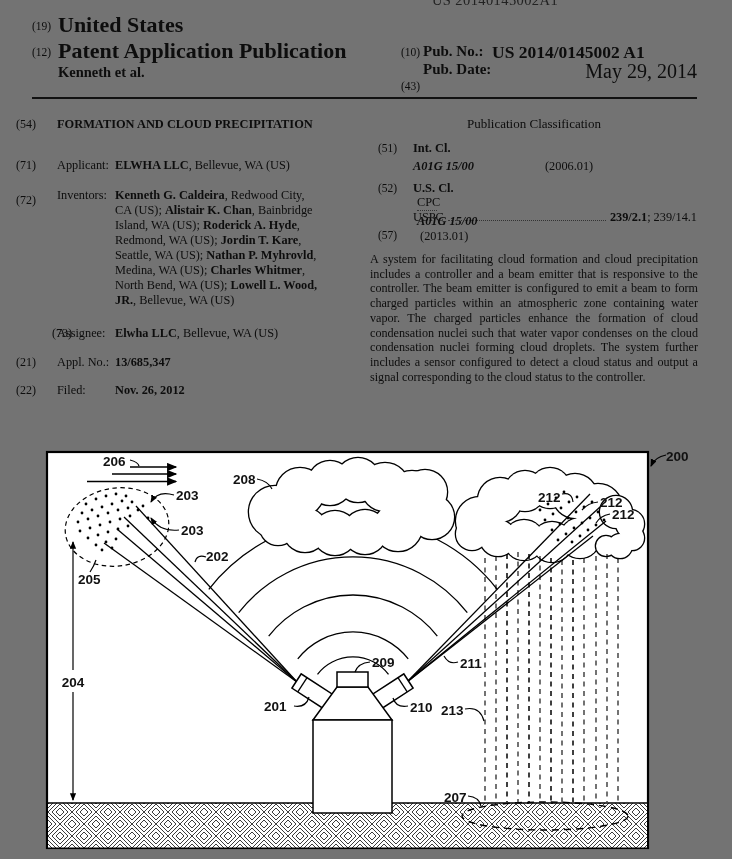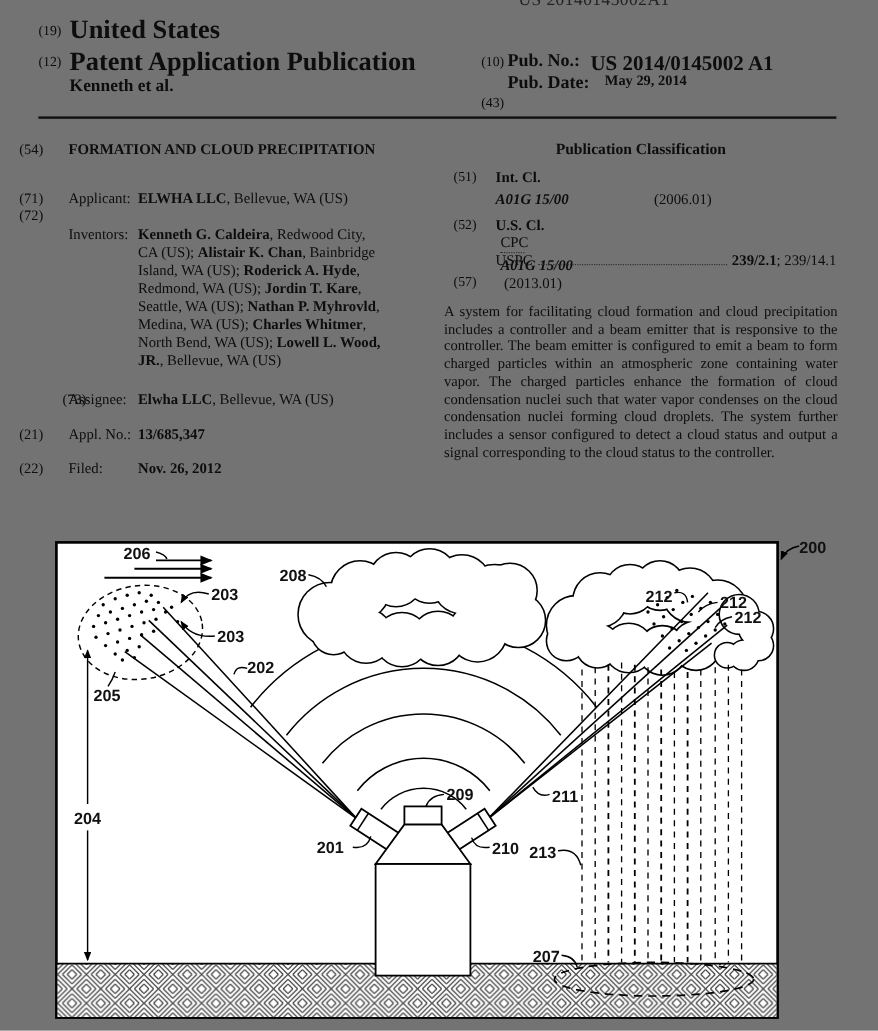--- a/index.html
+++ b/index.html
@@ -14,30 +14,30 @@
   .hdr-country{top:12px;left:58px;font-size:22px;font-weight:bold;}
   .hdr-doctype{top:38px;left:58px;font-size:22px;font-weight:bold;}
   .hdr-authors{top:64px;left:58px;font-size:14.5px;font-weight:bold;}
   .hdr-n19{top:20px;left:32px;}
   .hdr-n12{top:46px;left:32px;}
   .hdr-n10{top:46px;left:401px;}
   .hdr-n43{top:80px;left:401px;}
   .hdr-pubno-lbl{top:43px;left:423px;font-size:15px;font-weight:bold;}
   .hdr-pubno{top:42px;left:492px;font-size:17.5px;font-weight:bold;}
   .hdr-pubdate-lbl{top:61px;left:423px;font-size:15px;font-weight:bold;}
-  .hdr-pubdate{top:60px;left:504px;width:193px;font-size:12px;font-weight:bold;}
+  .hdr-pubdate{top:60px;left:504px;width:193px;text-align:right;font-size:20px;font-weight:normal;}
   .rule{top:97px;left:32px;width:665px;height:0;border-top:2.4px solid #111;}
   
   .sec-num{position:absolute;left:16px;font-size:12px;}
   .sec-label{position:absolute;left:57px;font-size:12.3px;}
   .lcol-val{position:absolute;left:115px;font-size:12.3px;}
   .title54{top:117px;left:57px;width:300px;font-size:12.4px;font-weight:bold;line-height:14.6px;}
   .inv-lines div{white-space:nowrap;line-height:15px;}
   .rcol{position:absolute;left:370px;width:328px;}
-  .pubclass{top:116px;text-align:center;font-size:13px;font-weight:bold;}
+  .pubclass{top:116px;text-align:center;font-size:13px;font-weight:normal;}
   .leaderline{display:flex;align-items:baseline;font-size:12.3px;}
   .leader{flex:1;border-bottom:1.6px dotted #333;margin:0 4px 3px 4px;min-width:20px;}
   .abstract{top:252px;font-size:12.15px;line-height:14.7px;text-align:justify;}
   
   svg text{font-family:"Liberation Sans",sans-serif;font-size:13.5px;font-weight:600;fill:#111;}
   .ln{stroke:#000;fill:none;}
   use.cloudStroke{fill:#fff;stroke:#000;stroke-width:2.6;}
   use.cloudFill{fill:#fff;stroke:none;}
 </style>
 </head>
@@ -62,21 +62,21 @@
 
   <div class="sec-num" style="top:117px;">(54)</div>
   <div class="abs title54">
     <div>FORMATION AND CLOUD PRECIPITATION</div>
   </div>
 
   <div class="sec-num" style="top:158px;">(71)</div>
   <div class="sec-label" style="top:158px;">Applicant:</div>
   <div class="lcol-val" style="top:158px;white-space:nowrap;"><span class="b">ELWHA LLC</span><span>, Bellevue, WA (US)</span></div>
 
-  <div class="sec-num" style="top:172px;">(72)</div>
+  <div class="sec-num" style="top:193px;">(72)</div>
   <div class="sec-label" style="top:188px;">Inventors:</div>
   <div class="lcol-val inv-lines" style="top:188px;width:252px;">
       <div><span class="b">Kenneth G. Caldeira</span><span>, Redwood City,</span></div>
       <div><span>CA (US); </span><span class="b">Alistair K. Chan</span><span>, Bainbridge</span></div>
       <div><span>Island, WA (US); </span><span class="b">Roderick A. Hyde</span><span>,</span></div>
       <div><span>Redmond, WA (US); </span><span class="b">Jordin T. Kare</span><span>,</span></div>
       <div><span>Seattle, WA (US); </span><span class="b">Nathan P. Myhrovld</span><span>,</span></div>
       <div><span>Medina, WA (US); </span><span class="b">Charles Whitmer</span><span>,</span></div>
       <div><span>North Bend, WA (US); </span><span class="b">Lowell L. Wood,</span></div>
       <div><span class="b">JR.</span><span>, Bellevue, WA (US)</span></div>

